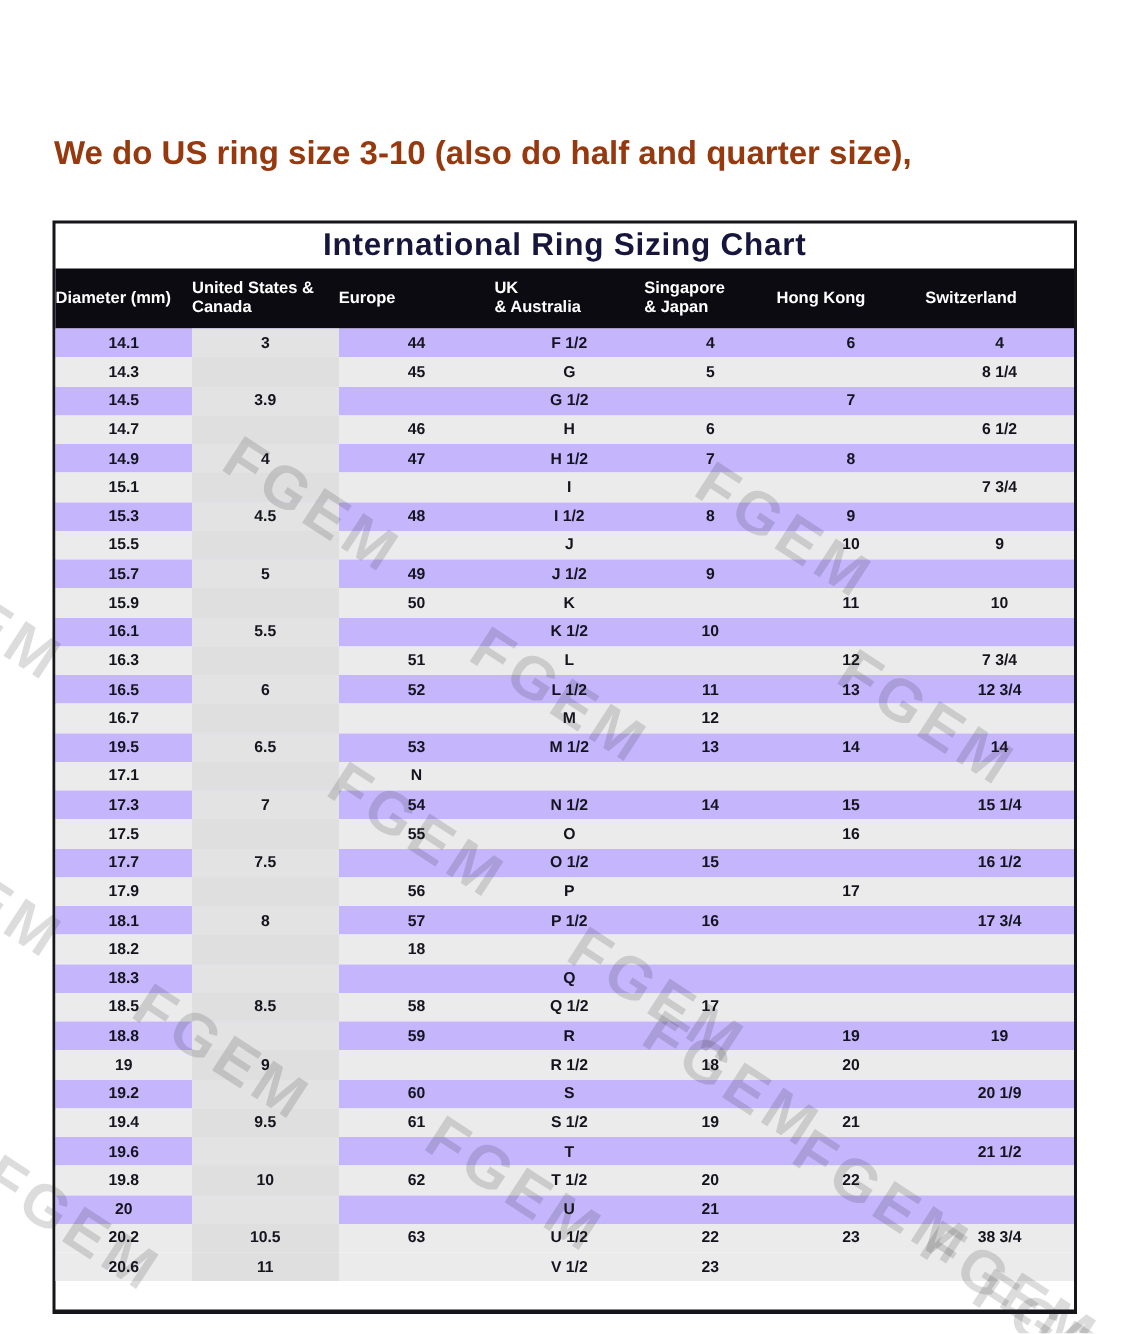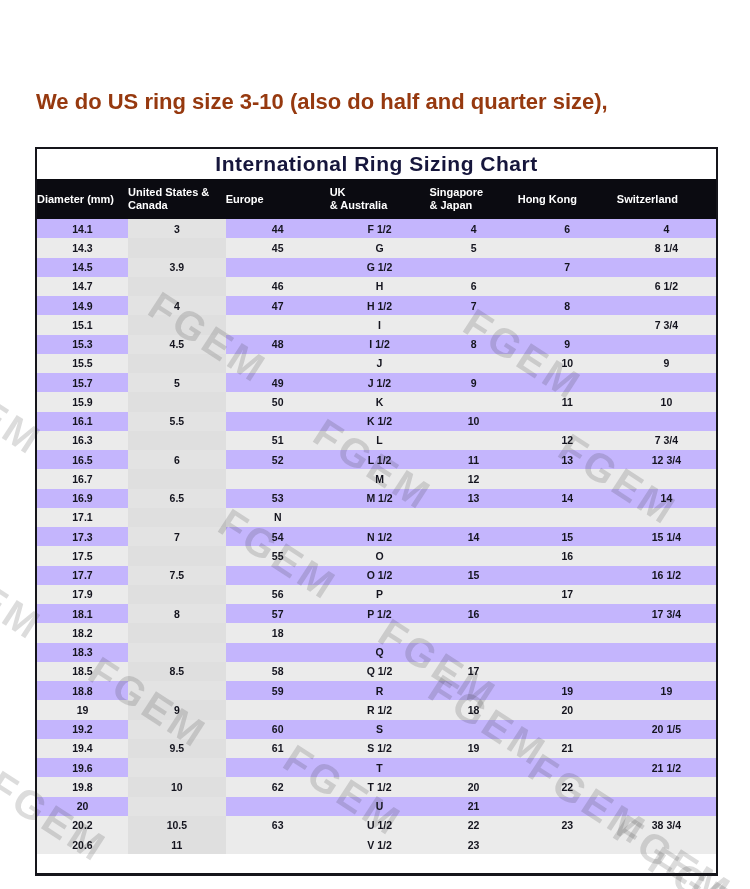--- a/index.html
+++ b/index.html
@@ -242,21 +242,21 @@
       <div class="trow alt">
         <div class="tcell">16.7</div>
         <div class="tcell"></div>
         <div class="tcell"></div>
         <div class="tcell">M</div>
         <div class="tcell">12</div>
         <div class="tcell"></div>
         <div class="tcell"></div>
       </div>
       <div class="trow">
-        <div class="tcell">16.9</div>
+        <div class="tcell">19.5</div>
         <div class="tcell">6.5</div>
         <div class="tcell">53</div>
         <div class="tcell">M 1/2</div>
         <div class="tcell">13</div>
         <div class="tcell">14</div>
         <div class="tcell">14</div>
       </div>
       <div class="trow alt">
         <div class="tcell">17.1</div>
         <div class="tcell"></div>
@@ -356,21 +356,21 @@
         <div class="tcell">20</div>
         <div class="tcell"></div>
       </div>
       <div class="trow">
         <div class="tcell">19.2</div>
         <div class="tcell"></div>
         <div class="tcell">60</div>
         <div class="tcell">S</div>
         <div class="tcell"></div>
         <div class="tcell"></div>
-        <div class="tcell">20 1/5</div>
+        <div class="tcell">20 1/9</div>
       </div>
       <div class="trow alt">
         <div class="tcell">19.4</div>
         <div class="tcell">9.5</div>
         <div class="tcell">61</div>
         <div class="tcell">S 1/2</div>
         <div class="tcell">19</div>
         <div class="tcell">21</div>
         <div class="tcell"></div>
       </div>

